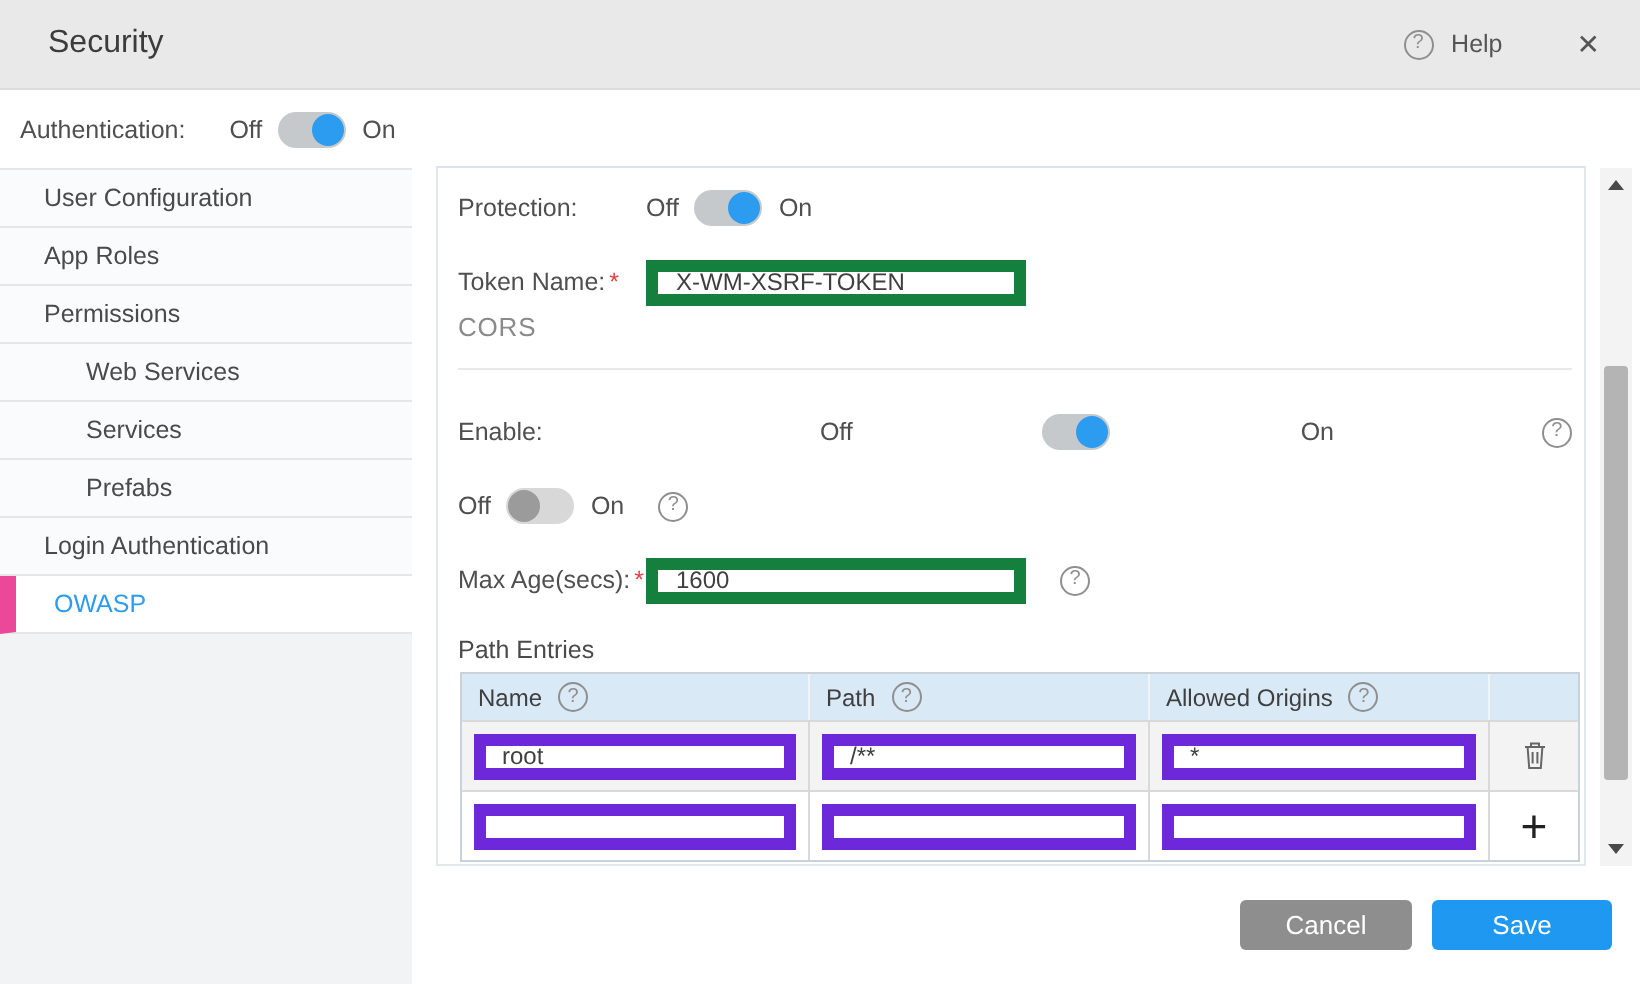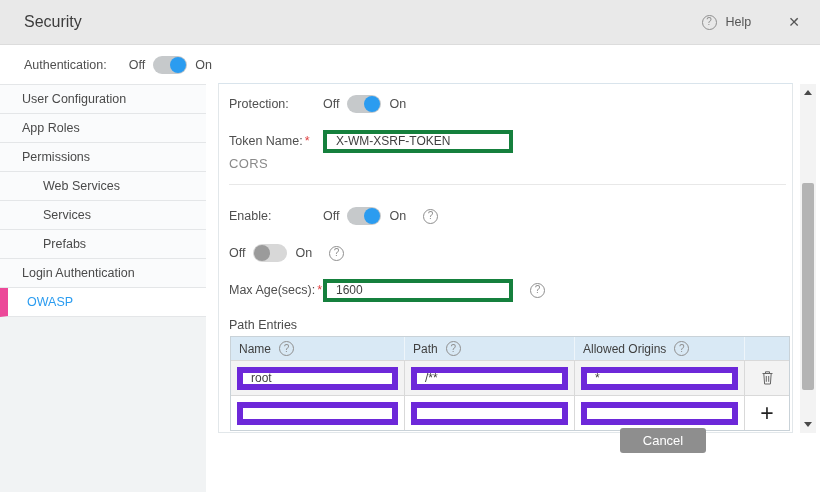--- a/index.html
+++ b/index.html
@@ -22,21 +22,21 @@
     display:inline-flex; align-items:center; justify-content:center;
     width:15px; height:15px; border:1px solid #8f8f8f; border-radius:50%;
     color:#8f8f8f; font-size:10px; line-height:1; flex:0 0 auto;
   }
   .hdr-help-label { font-size:12.5px; color:#555; margin-right:24px; cursor:pointer; }
   .hdr-close { font-size:14px; color:#555; cursor:pointer; padding:2px 4px; }
 
   
   .auth-bar {
     position:absolute; top:45px; left:0; right:0; height:39px; background:#fff;
-    display:flex; align-items:center; padding-left:24px;
+    display:flex; align-items:center; padding-left:10px;
   }
   .auth-bar .lbl { margin-right:22px; }
   .lbl { font-size:12.5px; color:#4f4f4f; }
   .req { color:#e04040; margin-left:2px; }
 
   
   .switch {
     position:relative; width:34px; height:18px; border-radius:9px;
     background:#c6c9cb; margin:0 8px; cursor:pointer; flex:0 0 auto;
   }
@@ -64,31 +64,31 @@
   }
 
   
   .scroll-region {
     position:absolute; top:83px; left:218px; width:575px; height:350px;
     background:#fff; border:1px solid #e2e7ea; border-top-color:#d9e4ec;
   }
   .row { position:absolute; left:10px; right:6px; display:flex; align-items:center; }
   .row .lbl { flex:0 0 94px; }
   .txt-input {
-    width:190px; height:23px; border:4px solid #15803d; background:#fff;
+    width:190px; height:23px; border:6px solid #15803d; background:#fff;
     font-family:inherit; font-size:12px; color:#3f3f3f; padding:0 9px; outline:none;
   }
   .row-protection { top:8px;  height:24px; }
   .row-token      { top:45px; height:24px; }
   .cors-h {
     position:absolute; top:72px; left:10px; font-size:13px; color:#8a8a8a;
     letter-spacing:0.4px;
   }
   .cors-hr { position:absolute; top:100px; left:10px; right:6px; border-top:1px solid #e8e8e8; }
-  .row-enable { top:120px; height:24px; }
+  .row-enable { top:120px; height:24px;justify-content:space-between; }
   .row-cred   { top:157px; height:24px; }
   .row-maxage { top:194px; height:24px; }
   .row-help { margin-left:17px; }
   .pe-label { position:absolute; top:234px; left:10px; font-size:12.5px; color:#4a4a4a; }
 
   
   .pe-table {
     position:absolute; top:252px; left:11px; width:560px;
     border:1px solid #c9d2d8; background:#fff;
   }
@@ -125,21 +125,21 @@
   .sb-arrow { position:absolute; left:4px; width:0; height:0; cursor:pointer; }
   .sb-up   { top:6px;    border-left:4px solid transparent; border-right:4px solid transparent; border-bottom:5px solid #4a4a4a; }
   .sb-down { bottom:6px; border-left:4px solid transparent; border-right:4px solid transparent; border-top:5px solid #4a4a4a; }
   .sb-thumb {
     position:absolute; top:99px; left:2px; width:12px; height:207px;
     background:#b4b4b4; border-radius:2px; cursor:grab;
   }
 
   
   .btn {
-    position:absolute; top:428px; height:25px; border:none; border-radius:3px;
+    position:absolute; top:450px; height:25px; border:none; border-radius:3px;
     color:#fff; font-family:inherit; font-size:13px; cursor:pointer;
   }
   .btn-cancel { left:620px; width:86px; background:#8e8e8e; }
   .btn-save   { left:716px; width:90px; background:#1e98f0; }
 </style>
 </head>
 <body>
 
 <div class="dialog">
 
@@ -292,14 +292,15 @@
     </div>
   </div>
 
   <div class="vscrollbar">
     <span class="sb-arrow sb-up"></span>
     <span class="sb-thumb"></span>
     <span class="sb-arrow sb-down"></span>
   </div>
 
   <button class="btn btn-cancel">Cancel</button>
+  <button class="btn btn-save">Save</button>
 
 </div>
 
 </body></html>

